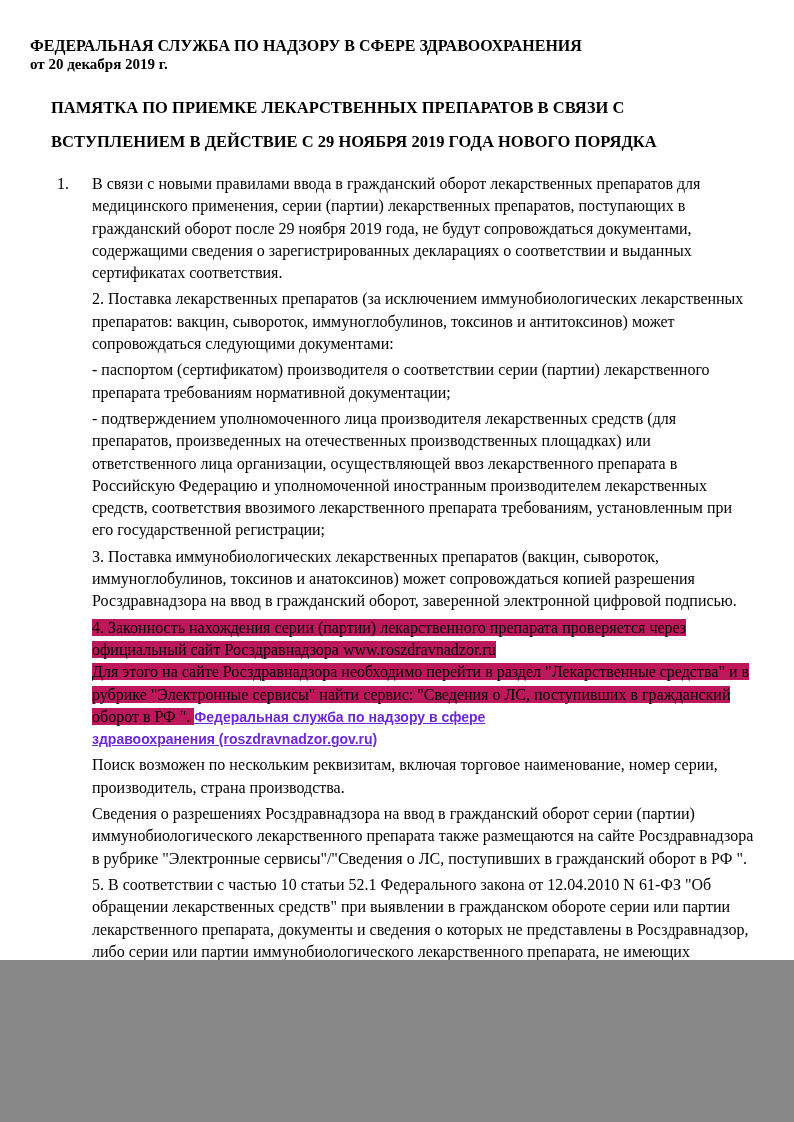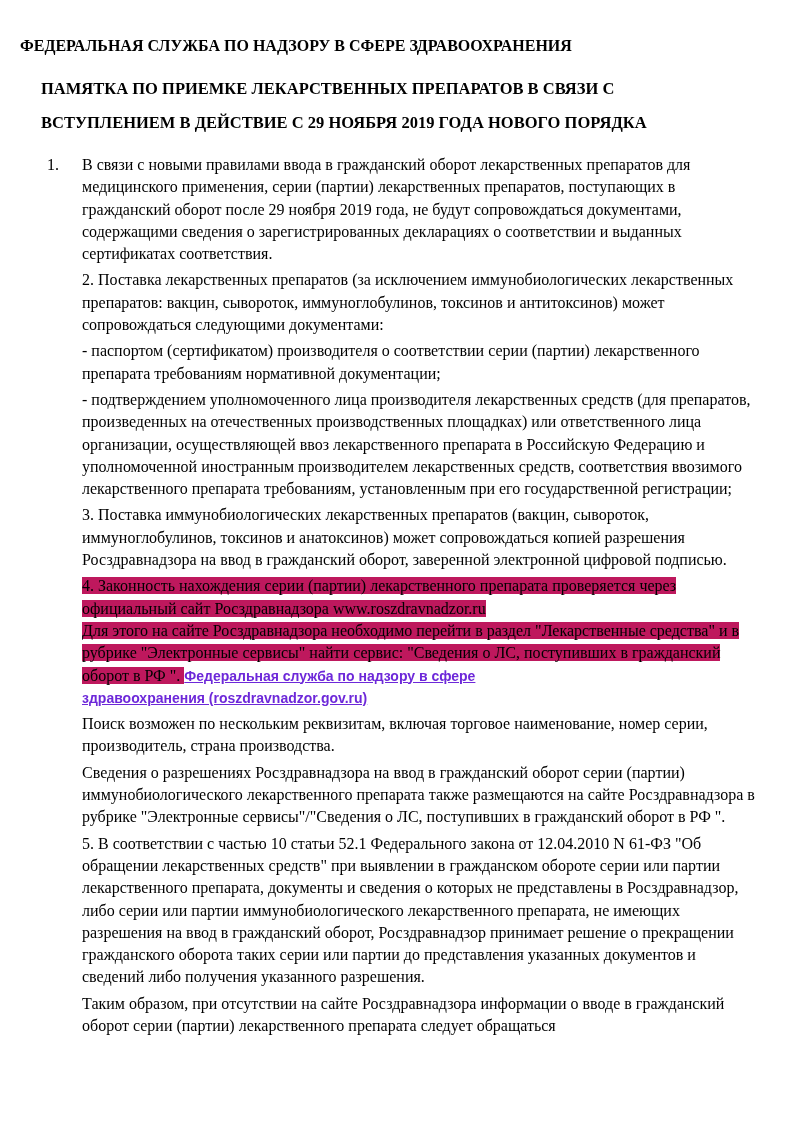--- a/index.html
+++ b/index.html
@@ -1,23 +1,23 @@
 <!DOCTYPE html>
 <html lang="ru"><head>
 <meta charset="utf-8">
 <style>
   html, body { margin: 0; padding: 0; background: #888; }
   .page {
     width: 794px;
-    height: 1122px;
+    height: 960px;
     margin: 0 auto;
     background: #ffffff;
     position: relative;
     box-sizing: border-box;
-    padding: 36px 34px 0 20px;
+    padding: 36px 34px 0 30px;
     font-family: "Liberation Serif", serif;
     color: #000000;
     overflow: hidden;
   }
   .doc-header { font-weight: bold; font-size: 16px; line-height: 19px; }
   .doc-date   { font-weight: bold; font-size: 15px; line-height: 19px; }
   .doc-title  { margin-top: 17px; font-weight: bold; font-size: 16.5px; }
   .doc-title .t-line { line-height: 34px; white-space: nowrap; margin-left: 21px; }
   .doc-body {
     margin-top: 14px;
@@ -43,20 +43,21 @@
     cursor: pointer;
   }
 </style>
 </head>
 <body>
 
 <div class="page">
 
   <div class="doc-header">
     <div>ФЕДЕРАЛЬНАЯ СЛУЖБА ПО НАДЗОРУ В СФЕРЕ ЗДРАВООХРАНЕНИЯ</div>
+    <div class="doc-date">от 20 декабря 2019 г.</div>
   </div>
 
   <div class="doc-title">
     <div class="t-line">ПАМЯТКА ПО ПРИЕМКЕ ЛЕКАРСТВЕННЫХ ПРЕПАРАТОВ В СВЯЗИ С</div>
     <div class="t-line">ВСТУПЛЕНИЕМ В ДЕЙСТВИЕ С 29 НОЯБРЯ 2019 ГОДА НОВОГО ПОРЯДКА</div>
   </div>
 
   <div class="doc-body">
     <span class="list-marker">1.</span>
 

